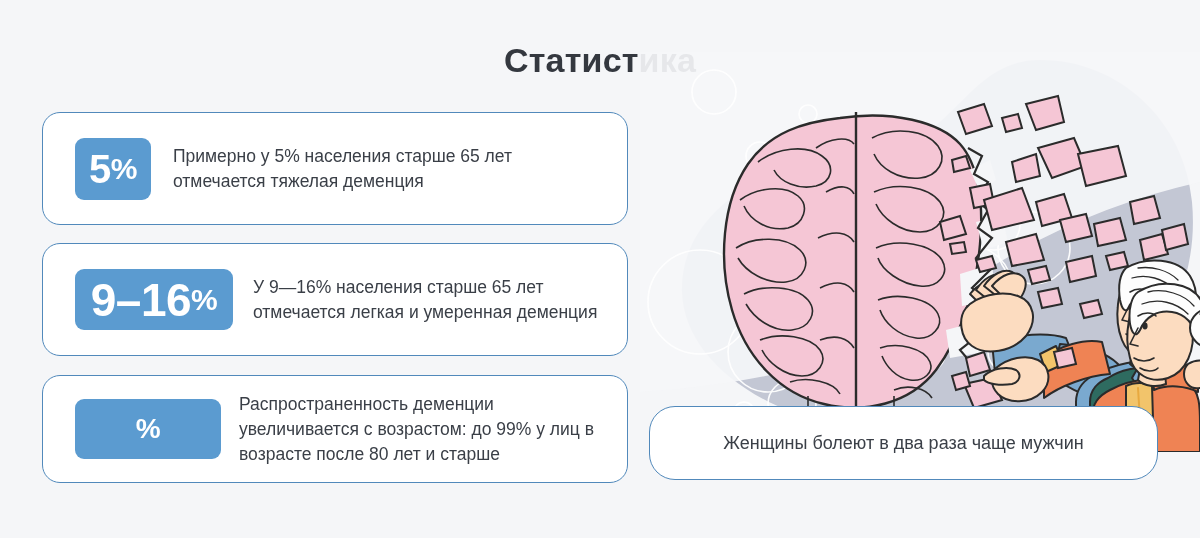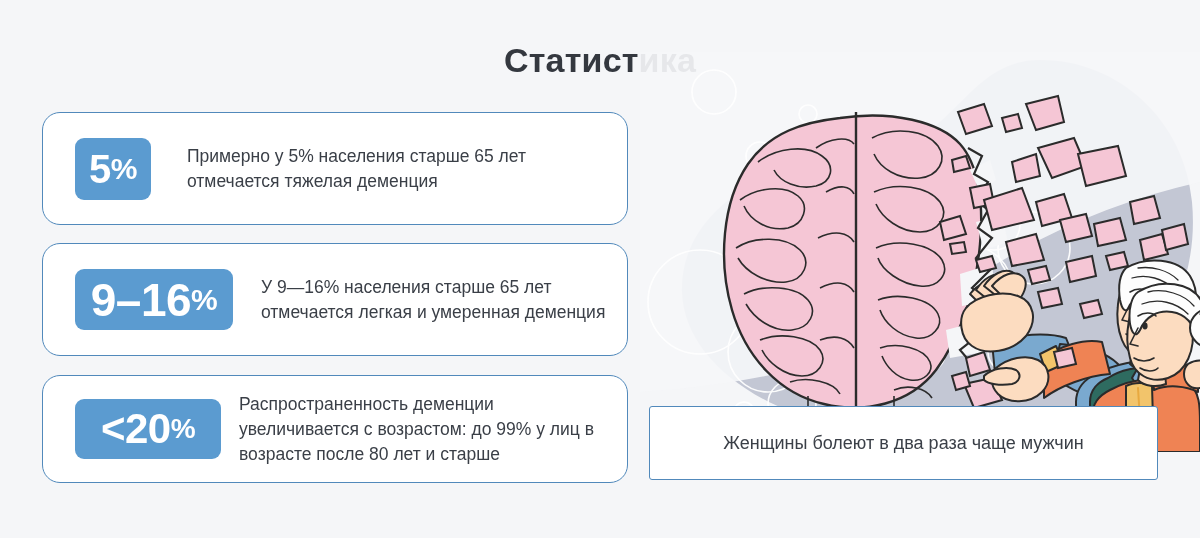--- a/index.html
+++ b/index.html
@@ -82,41 +82,41 @@
 
   .card-2 .badge { width: 158px; height: 61px; text-align: center; }
   .card-2 .badge .num { font-size: 46px; }
   .card-2 .badge .pct { font-size: 30px; }
 
   .card-3 .badge { width: 146px; height: 60px; }
   .card-3 .badge .num { font-size: 42px; }
   .card-3 .badge .pct { font-size: 28px; }
 
   .stat-text {
-    margin-left: 36px;
+    margin-left: 22px;
     color: #3a3f47;
     font-size: 17.5px;
     line-height: 25px;
     max-width: 350px;
   }
   .card-1 .stat-text { max-width: 368px; }
-  .card-2 .stat-text { max-width: 352px; margin-left: 28px; }
+  .card-2 .stat-text { max-width: 352px; margin-left: 20px; }
   .card-3 .stat-text { max-width: 358px; margin-left: 18px; }
 
   
   .note-card {
     position: absolute;
     left: 649px;
     top: 406px;
     width: 509px;
     height: 74px;
     box-sizing: border-box;
     background: #ffffff;
     border: 1.6px solid #5189bb;
-    border-radius: 3px;
+    border-radius: 26px;
     display: flex;
     align-items: center;
     justify-content: center;
     color: #3a3f47;
     font-size: 18px;
     z-index: 5;
   }
 
   
   .source-note {
@@ -400,21 +400,20 @@
   <div class="stat-card card-2">
     <div class="badge">
       <span class="num">9–16</span>
         <span class="pct">%</span>
     </div>
     <div class="stat-text">У 9—16% населения старше 65 лет отмечается легкая и умеренная деменция</div>
   </div>
 
   <div class="stat-card card-3">
     <div class="badge">
-      <span class="num">&lt;20</span>
         <span class="pct">%</span>
     </div>
     <div class="stat-text">Распространенность деменции увеличивается с возрастом: до 99% у лиц в возрасте после 80 лет и старше</div>
   </div>
 
   <div class="note-card">
     <span>Женщины болеют в два раза чаще мужчин</span>
   </div>
 
 

